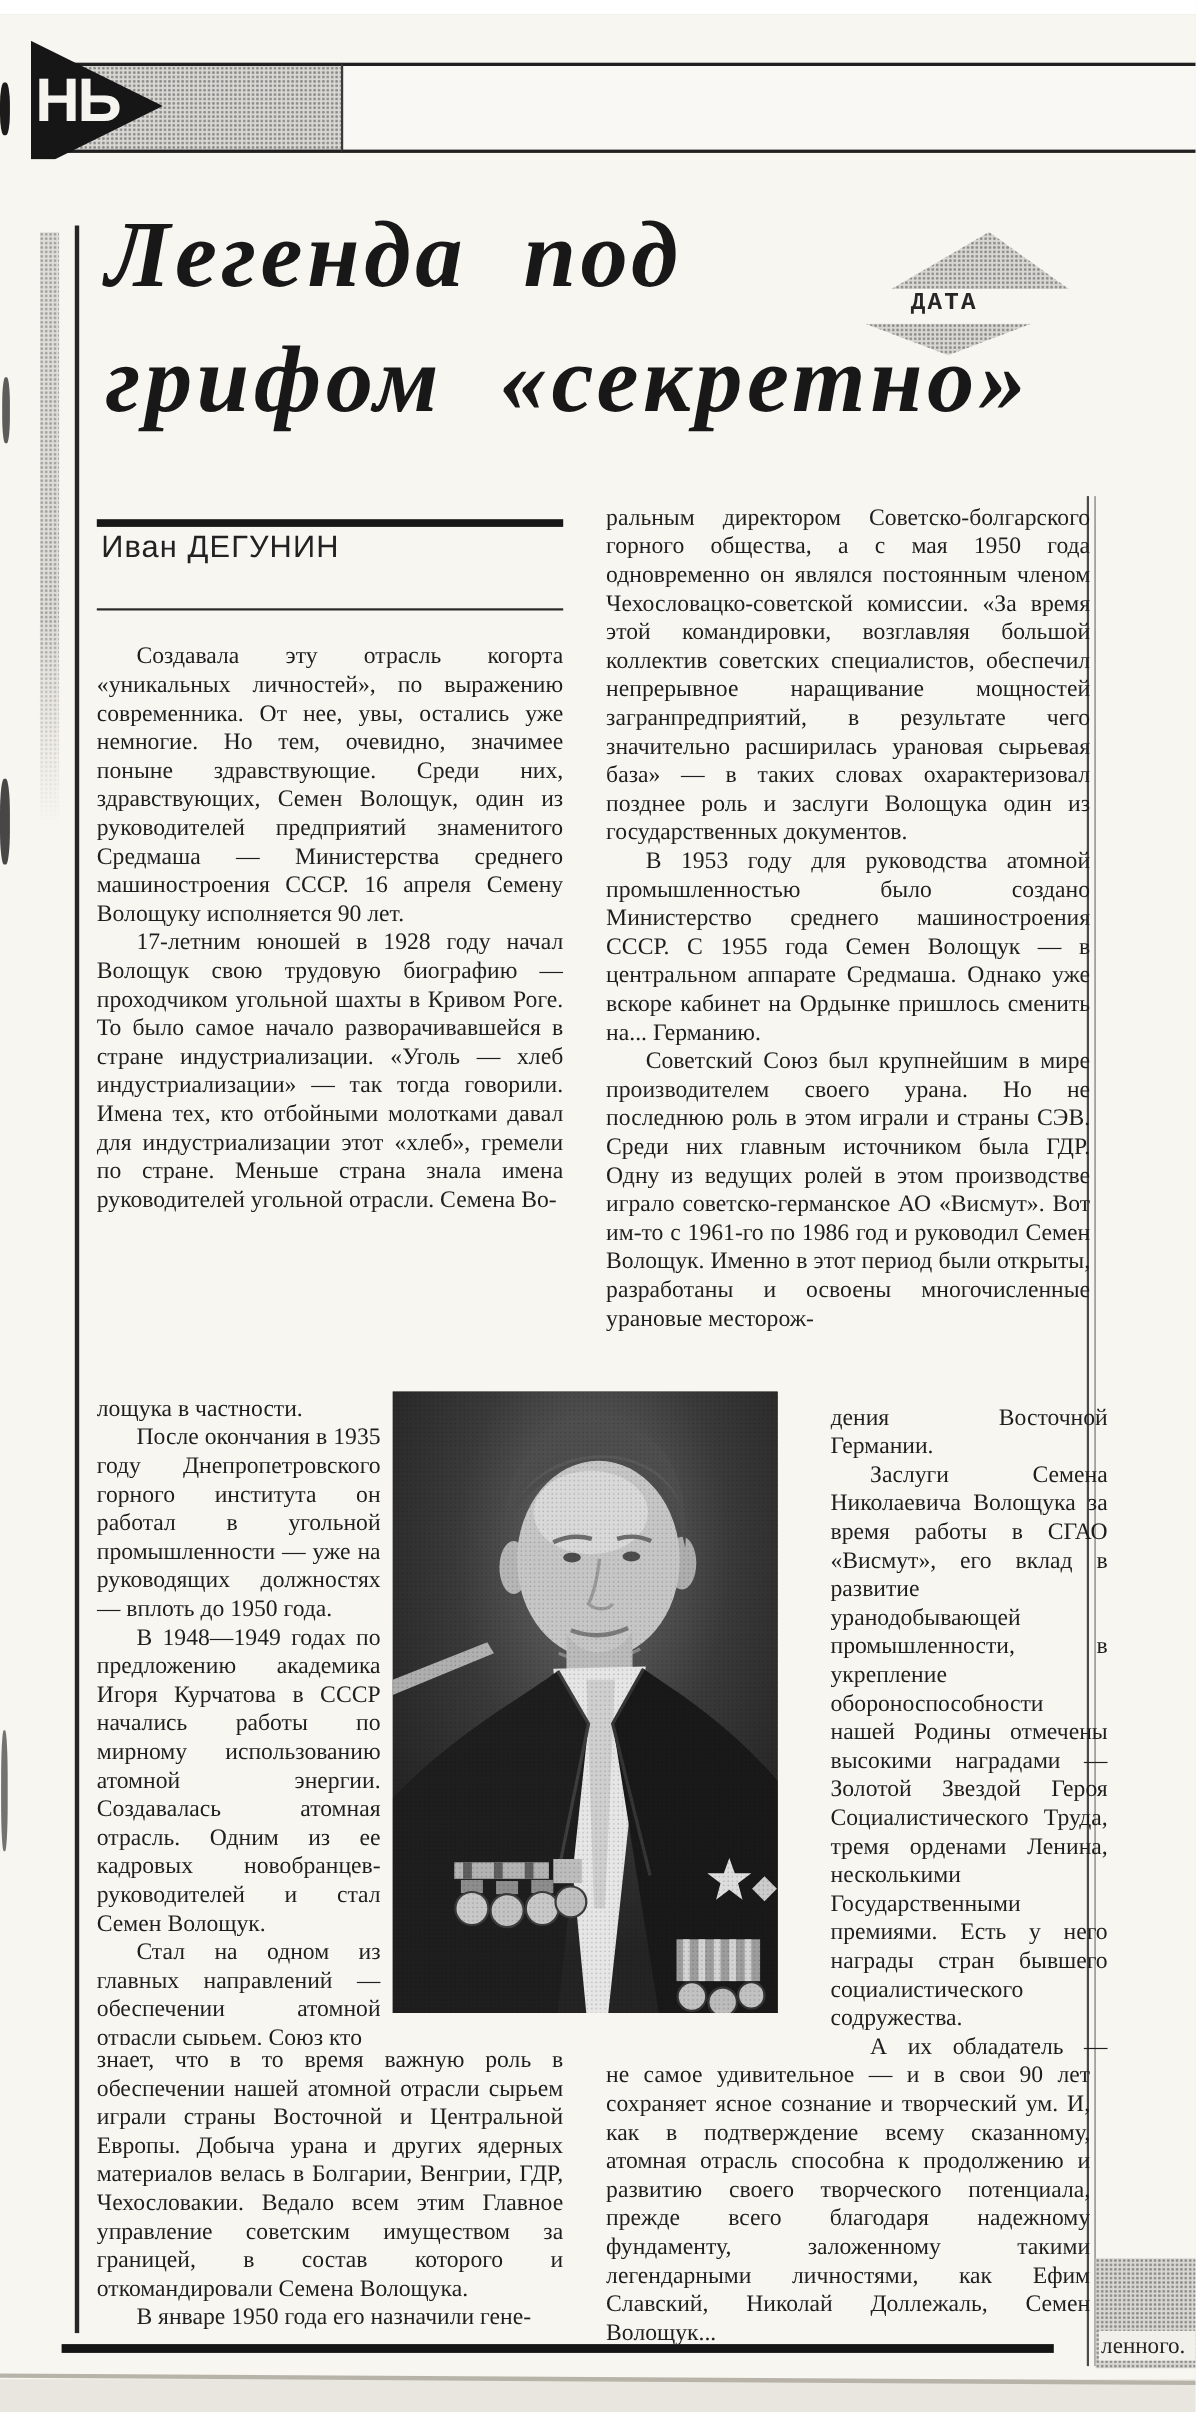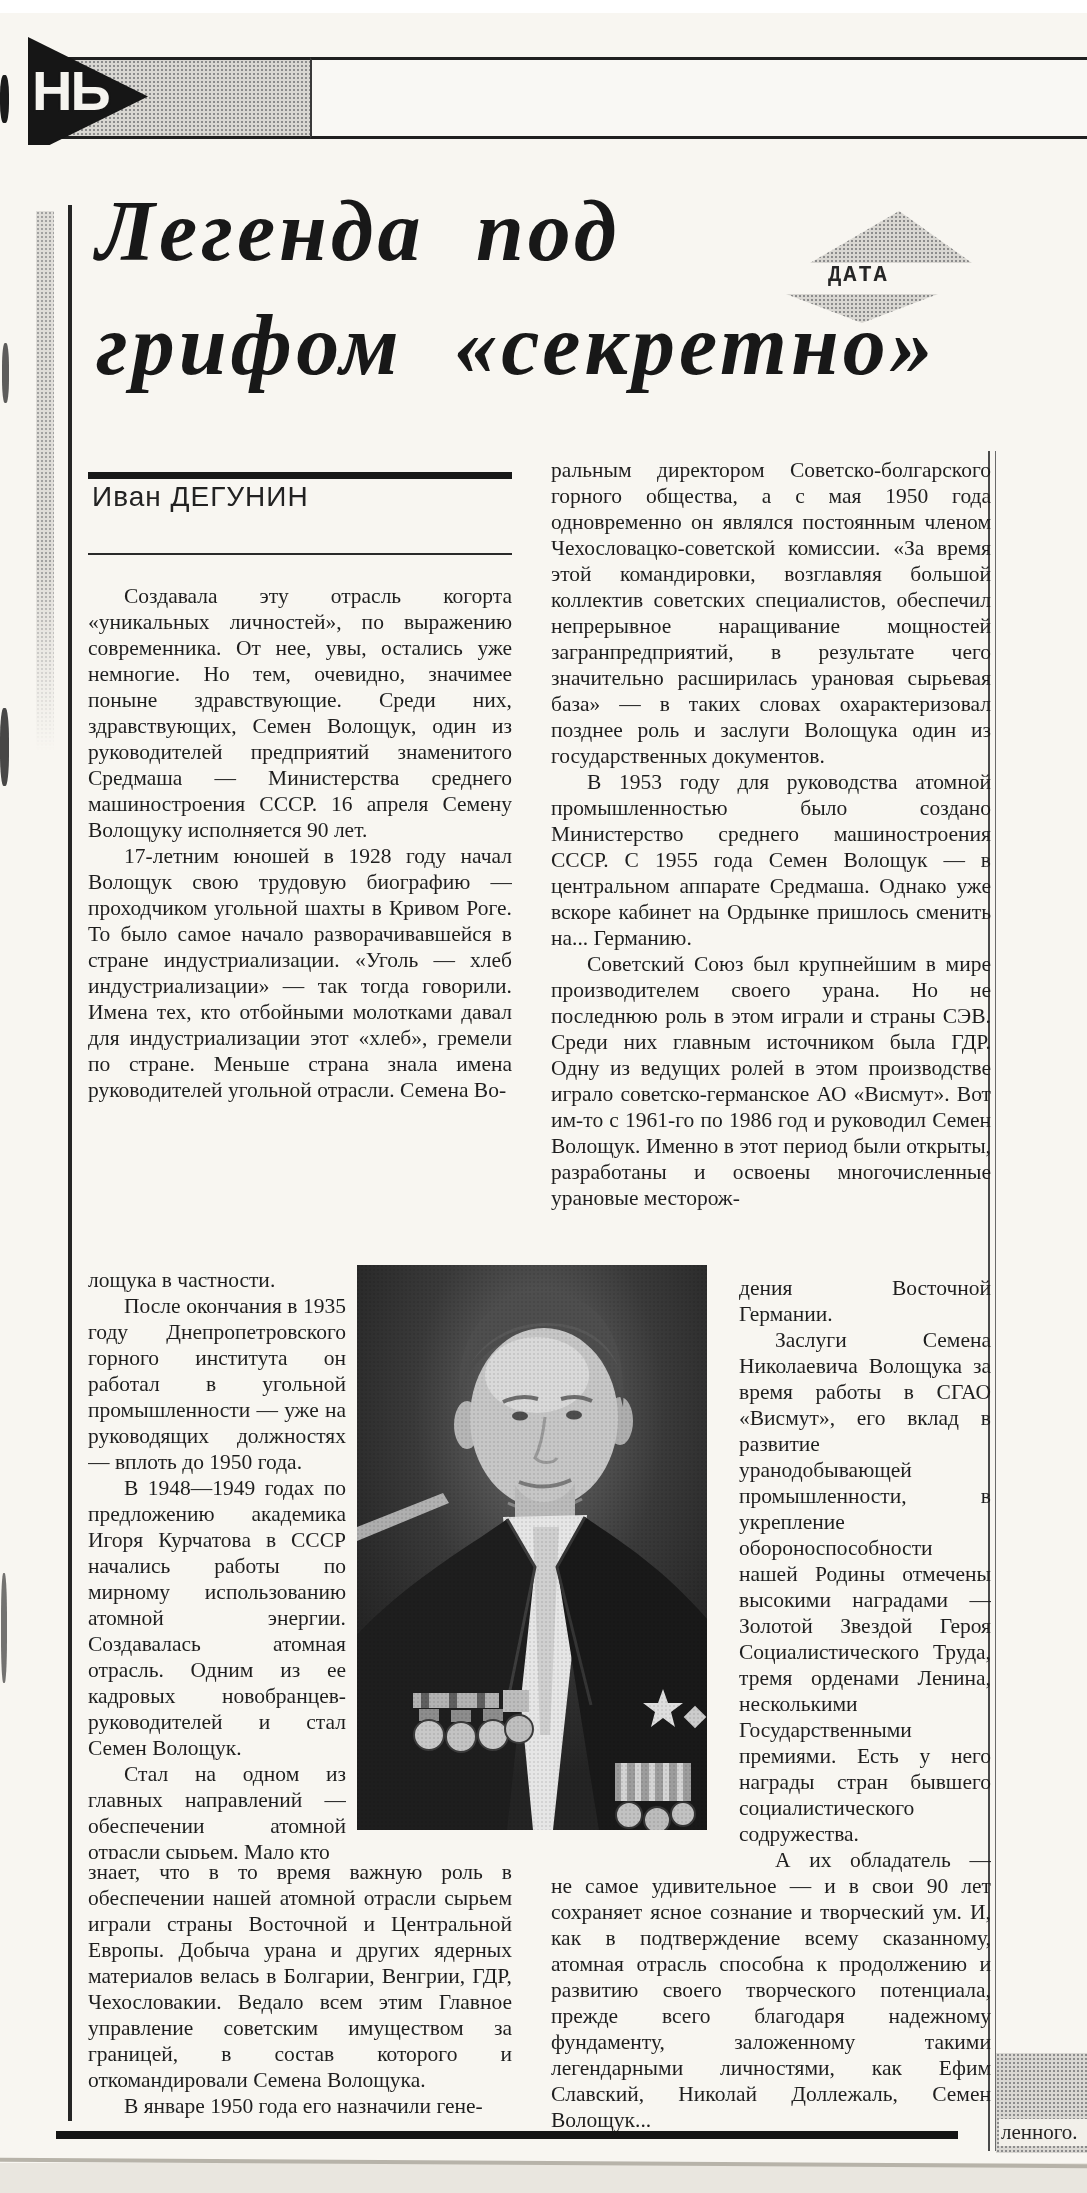--- a/index.html
+++ b/index.html
@@ -105,21 +105,21 @@
     overflow:hidden;
     font-size:21.5px;line-height:26px;
     text-align:justify;color:#1e1e1e;
   }
   .seg p{margin:0;}
   .seg p.ind{text-indent:36px;}
   #l-top{left:88px;top:570px;width:424px;height:684px;}
   #l-mid{left:88px;top:1254px;width:258px;height:592px;}
   #l-bot{left:88px;top:1846px;width:424px;height:270px;}
   #r-top{left:551px;top:444px;width:440px;height:818px;}
-  #r-mid{left:739px;top:1262px;width:252px;height:598px;font-family:Liberation Serif, serif;}
+  #r-mid{left:755px;top:1262px;width:252px;height:598px;font-family:Liberation Serif, serif;}
   #r-bot{left:551px;top:1860px;width:440px;height:258px;}
   
   #photo{left:357px;top:1252px;width:350px;height:565px;background:#262626;}
   
   #corner-patch{
     left:996px;top:2040px;width:91px;height:100px;
   }
   #margin-note{
     left:999px;top:2106px;width:88px;
     font-size:21px;color:#242424;background:#f2f0ea;padding:1px 2px;
@@ -159,21 +159,21 @@
   <div class="abs" id="byline-rule-bottom"></div>
 
   <div class="abs seg" id="l-top">
     <p class="ind">Создавала эту отрасль когорта «уникальных личностей», по выражению современника. От нее, увы, остались уже немногие. Но тем, очевидно, значимее поныне здравствующие. Среди них, здравствующих, Семен Волощук, один из руководителей предприятий знаменитого Средмаша — Министерства среднего машиностроения СССР. 16 апреля Семену Волощуку исполняется 90 лет.</p>
     <p class="ind">17-летним юношей в 1928 году начал Волощук свою трудовую биографию — проходчиком угольной шахты в Кривом Роге. То было самое начало разворачивавшейся в стране индустриализации. «Уголь — хлеб индустриализации» — так тогда говорили. Имена тех, кто отбойными молотками давал для индустриализации этот «хлеб», гремели по стране. Меньше страна знала имена руководителей угольной отрасли. Семена Во-</p>
   </div>
   <div class="abs seg" id="l-mid">
     <p>лощука в частности.</p>
     <p class="ind">После окончания в 1935 году Днепропетровского горного института он работал в угольной промышленности — уже на руководящих должностях — вплоть до 1950 года.</p>
     <p class="ind">В 1948—1949 годах по предложению академика Игоря Курчатова в СССР начались работы по мирному использованию атомной энергии. Создавалась атомная отрасль. Одним из ее кадровых новобранцев-руководителей и стал Семен Волощук.</p>
-    <p class="ind">Стал на одном из главных направлений — обеспечении атомной отрасли сырьем. Мало кто</p>
+    <p class="ind">Стал на одном из главных направлений — обеспечении атомной отрасли сырьем. Союз кто</p>
   </div>
   <div class="abs seg" id="l-bot">
     <p>знает, что в то время важную роль в обеспечении нашей атомной отрасли сырьем играли страны Восточной и Центральной Европы. Добыча урана и других ядерных материалов велась в Болгарии, Венгрии, ГДР, Чехословакии. Ведало всем этим Главное управление советским имуществом за границей, в состав которого и откомандировали Семена Волощука.</p>
     <p class="ind">В январе 1950 года его назначили гене-</p>
   </div>
 
   <div class="abs seg" id="r-top">
     <p>ральным директором Советско-болгарского горного общества, а с мая 1950 года одновременно он являлся постоянным членом Чехословацко-советской комиссии. «За время этой командировки, возглавляя большой коллектив советских специалистов, обеспечил непрерывное наращивание мощностей загранпредприятий, в результате чего значительно расширилась урановая сырьевая база» — в таких словах охарактеризовал позднее роль и заслуги Волощука один из государственных документов.</p>
     <p class="ind">В 1953 году для руководства атомной промышленностью было создано Министерство среднего машиностроения СССР. С 1955 года Семен Волощук — в центральном аппарате Средмаша. Однако уже вскоре кабинет на Ордынке пришлось сменить на... Германию.</p>
     <p class="ind">Советский Союз был крупнейшим в мире производителем своего урана. Но не последнюю роль в этом играли и страны СЭВ. Среди них главным источником была ГДР. Одну из ведущих ролей в этом производстве играло советско-германское АО «Висмут». Вот им-то с 1961-го по 1986 год и руководил Семен Волощук. Именно в этот период были открыты, разработаны и освоены многочисленные урановые месторож-</p>

